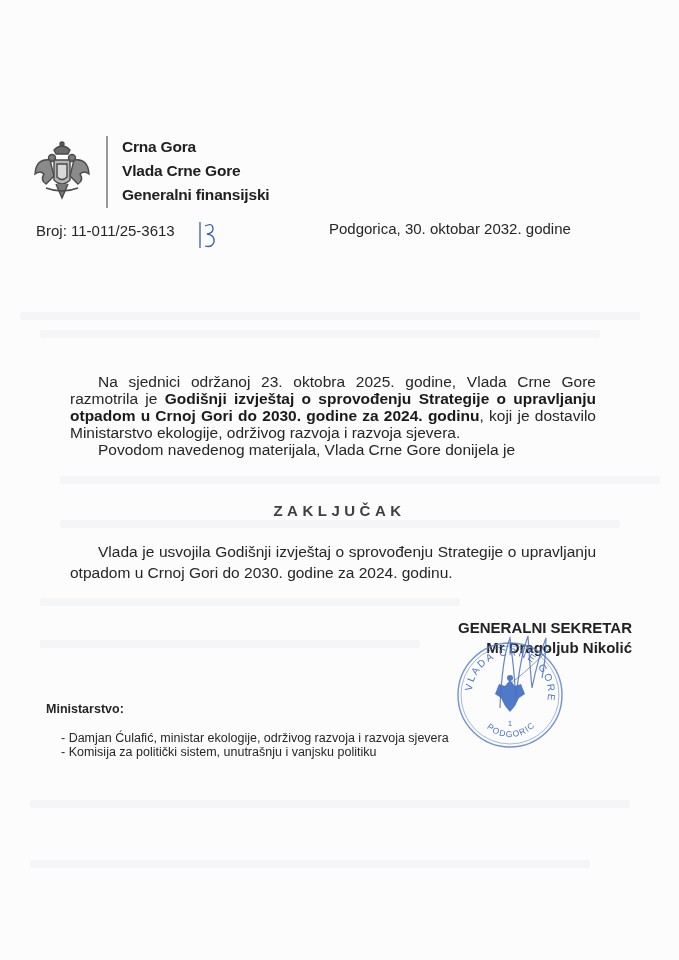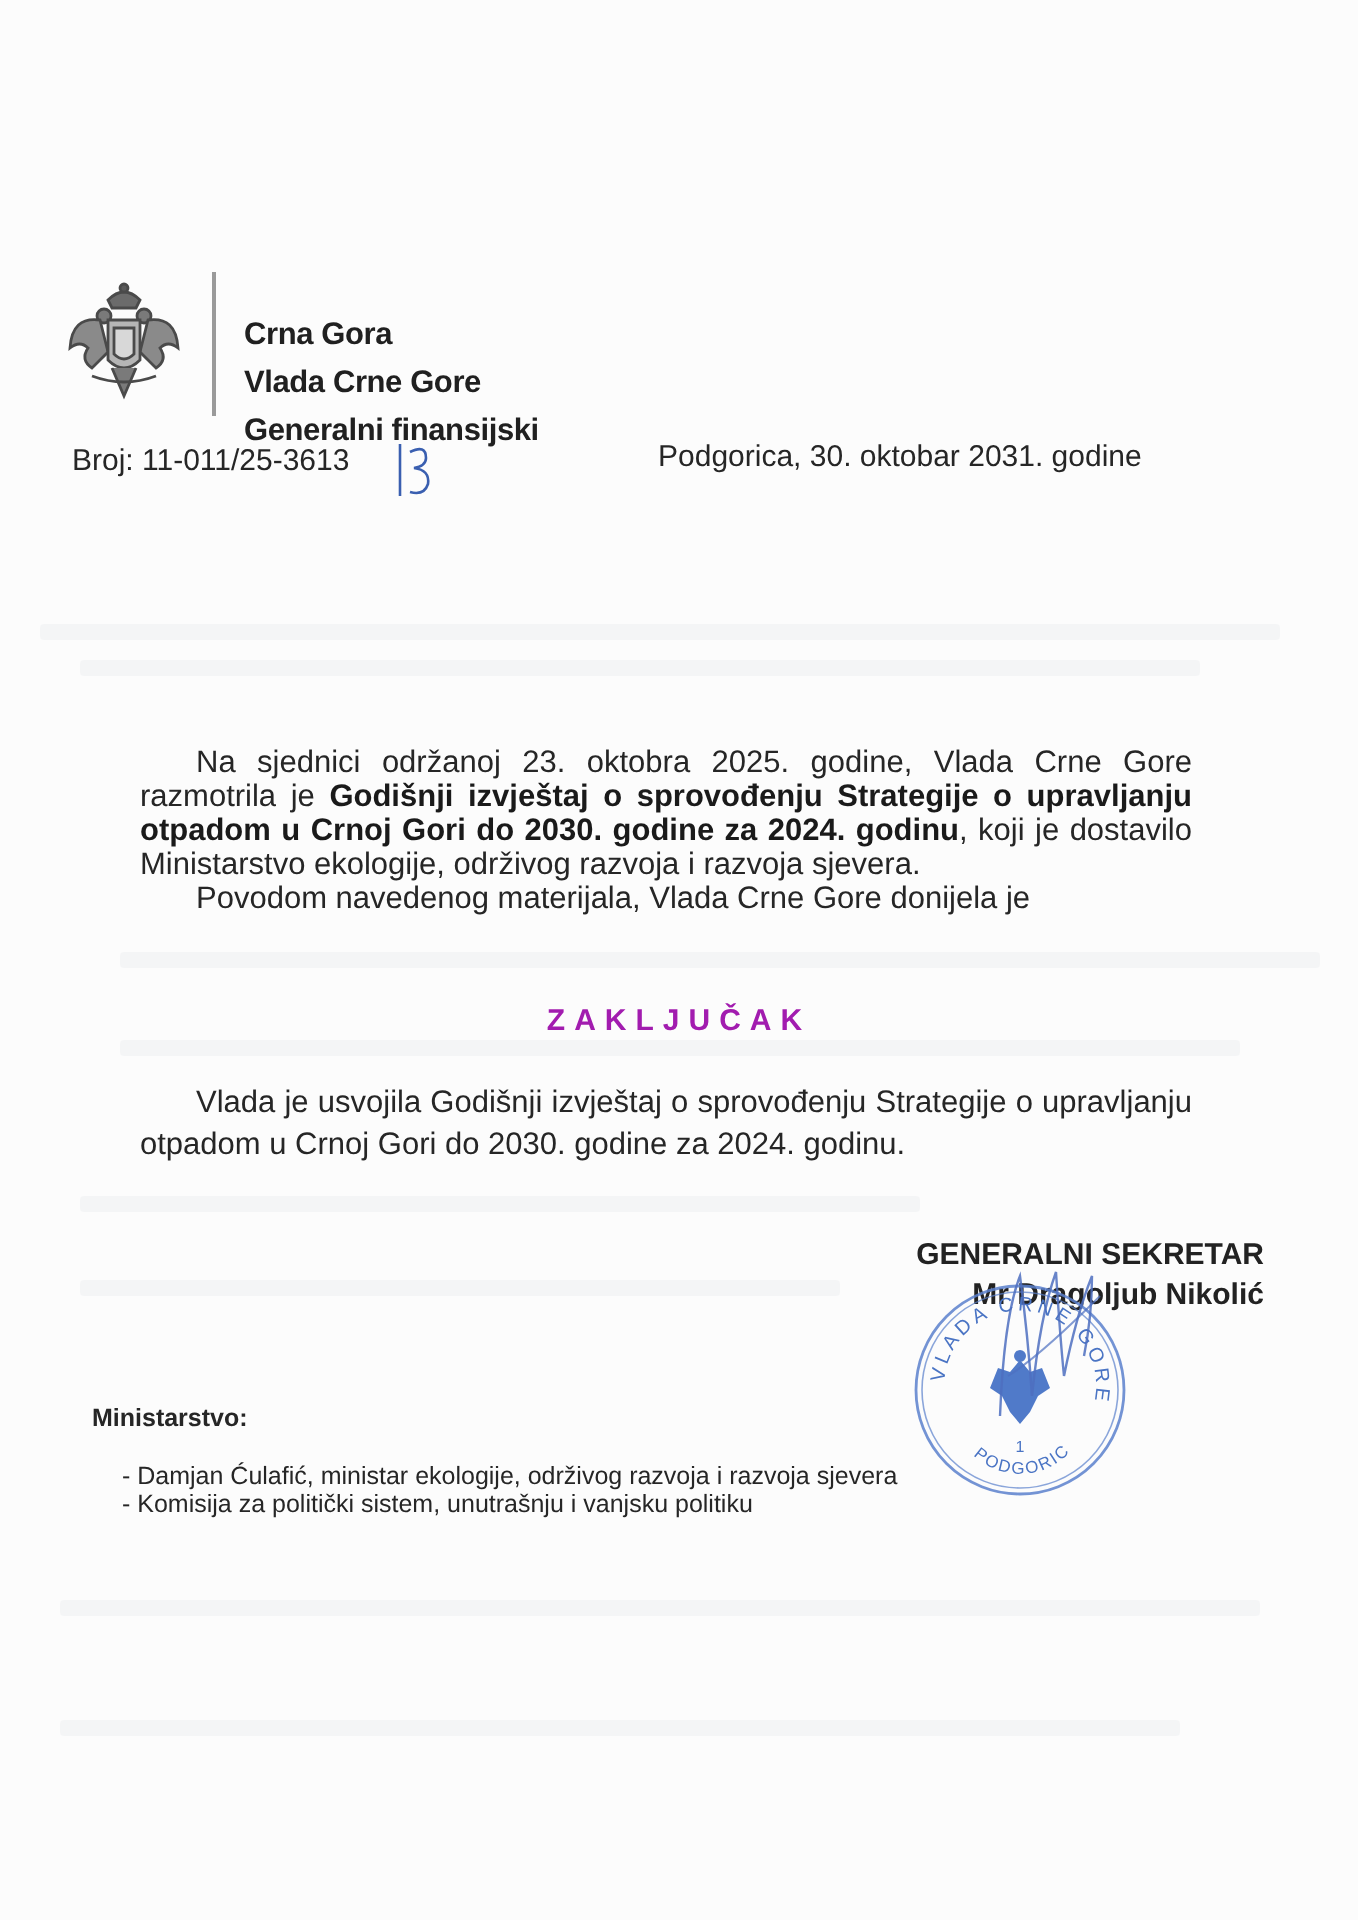--- a/index.html
+++ b/index.html
@@ -48,21 +48,20 @@
       height: 72px;
       background: #9a9a9a;
       margin-left: 14px;
       margin-right: 14px;
       margin-top: 0;
     }
     .header-lines {
       display: flex;
       flex-direction: column;
       gap: 2px;
-      margin-top: 21px;
     }
     .header-line {
       font-size: 15.5px;
       font-weight: bold;
       line-height: 22px;
       color: #202020;
       letter-spacing: -0.2px;
     }
     .broj {
       position: absolute;
@@ -103,21 +102,21 @@
     .p1 { margin-left: -2px; }
     .heading {
       position: absolute;
       left: 0;
       width: 679px;
       top: 502px;
       text-align: center;
       font-weight: bold;
       font-size: 15px;
       letter-spacing: 4.5px;
-      color: #a21caf;
+      color: #404040;
     }
     .conclusion {
       position: absolute;
       left: 70px;
       top: 541px;
       width: 526px;
       font-size: 15.5px;
       line-height: 21px;
       color: #262626;
       text-align: justify;
@@ -199,21 +198,21 @@
       <div class="header-line">Vlada Crne Gore</div>
       <div class="header-line">Generalni finansijski</div>
     </div>
   </div>
 
   <div class="broj">Broj: 11-011/25-3613</div>
   <svg class="handmark" viewBox="0 0 22 30">
     <path d="M3 2 L3 28" stroke="#3a5fb0" stroke-width="1.3" fill="none"></path>
     <path d="M8 6 Q16 2 16 9 Q16 13 10 14 Q18 15 17 22 Q15 28 8 26" stroke="#3a5fb0" stroke-width="1.3" fill="none"></path>
   </svg>
-  <div class="date">Podgorica, 30. oktobar 2031. godine</div>
+  <div class="date">Podgorica, 30. oktobar 2032. godine</div>
 
   <div class="body-text">
     <p class="p1"><span>Na sjednici održanoj 23. oktobra 2025. godine, Vlada Crne Gore razmotrila je </span><b>Godišnji izvještaj o sprovođenju Strategije o upravljanju otpadom u Crnoj Gori do 2030. godine za 2024. godinu</b><span>, koji je dostavilo Ministarstvo ekologije, održivog razvoja i razvoja sjevera.</span></p>
     <p style="text-align:left;">Povodom navedenog materijala, Vlada Crne Gore donijela je</p>
   </div>
 
   <div class="heading">ZAKLJUČAK</div>
 
   <div class="conclusion">
     <p>Vlada je usvojila Godišnji izvještaj o sprovođenju Strategije o upravljanju otpadom u Crnoj Gori do 2030. godine za 2024. godinu.</p>

